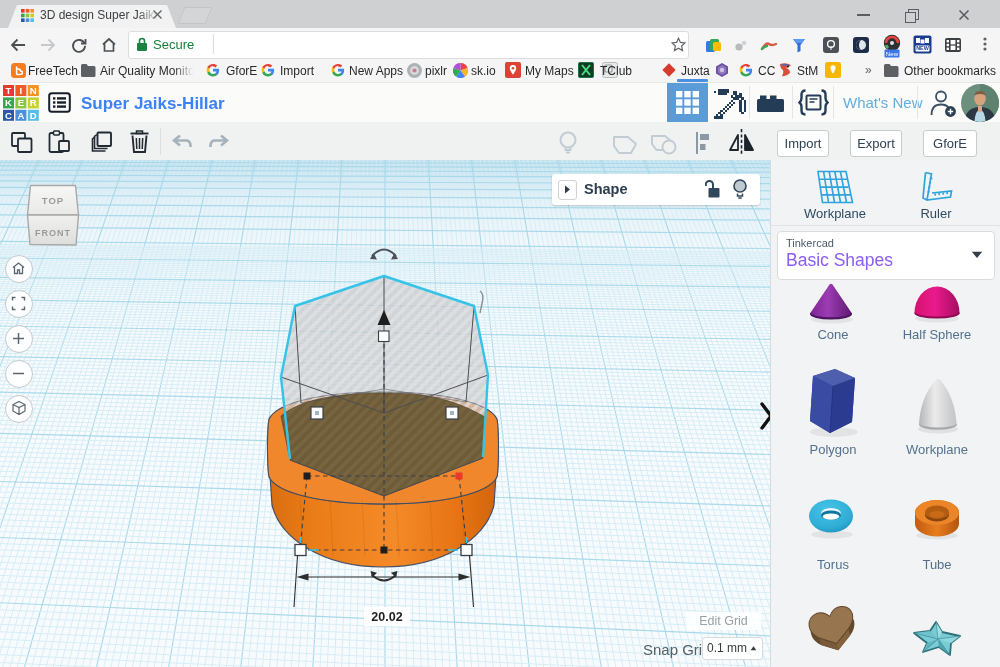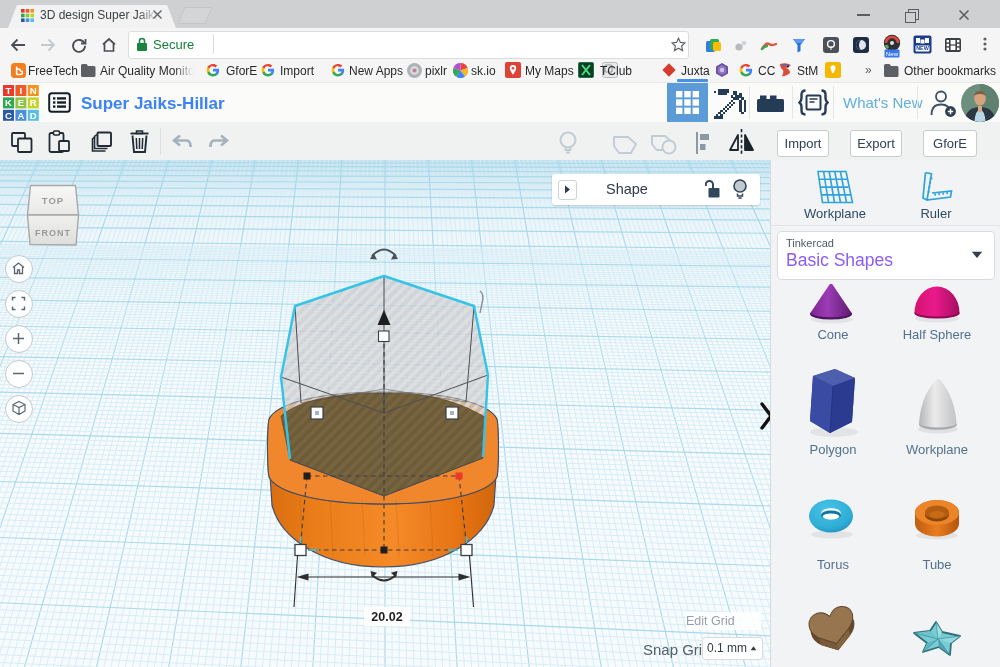--- a/index.html
+++ b/index.html
@@ -857,31 +857,31 @@
 <div class="circbtn" style="top:395px"></div>
 <svg class="a" style="left:11px;top:400px" width="16" height="16" viewBox="0 0 16 16">
       <path d="M8 1.5 L14 4.5 V11 L8 14.5 L2 11 V4.5 Z M2 4.5 L8 7.5 L14 4.5 M8 7.5 V14.5" fill="none" stroke="#5a6770" stroke-width="1.2"></path>
     </svg>
 
 <div class="a" style="left:552px;top:174px;width:208px;height:31px;background:#fff;border-radius:3px;box-shadow:0 1px 2px rgba(0,0,0,0.18)"></div>
 <div class="a" style="left:558px;top:180px;width:17px;height:18px;background:#fff;border:1px solid #cfd3d5;border-radius:3px"></div>
 <svg class="a" style="left:564px;top:185px" width="7" height="9" viewBox="0 0 7 9">
       <path d="M1 0.5 L6 4.5 L1 8.5 Z" fill="#2c3b4e"></path>
     </svg>
-<div class="a" style="left:606px;top:181px;font-size:14.5px;font-weight:normal;color:#2c3b4e">Shape</div>
+<div class="a" style="left:584px;top:181px;font-size:14.5px;font-weight:bold;color:#2c3b4e">Shape</div>
 <svg class="a" style="left:705px;top:179px" width="16" height="21" viewBox="0 0 16 21">
       <rect x="3.5" y="9" width="11" height="9.5" rx="1" fill="#31475c"></rect>
       <path d="M8 9 V5.5 a3.6 3.6 0 0 0 -7.2 0 V7" fill="none" stroke="#31475c" stroke-width="2"></path>
     </svg>
 <svg class="a" style="left:732px;top:178px" width="16" height="22" viewBox="0 0 16 22">
       <circle cx="8" cy="8" r="6" fill="#c0c9cf" stroke="#31475c" stroke-width="1.6"></circle>
       <path d="M5.5 15.5 v2.5 h5 v-2.5 M6.3 20 h3.4" stroke="#31475c" stroke-width="1.5" fill="none"></path>
     </svg>
 
-<div class="a" style="left:686px;top:612px;width:75px;height:18px;background:rgba(255,255,255,0.85);text-align:left;font-size:12.5px;color:#9aa0a5;line-height:18px">Edit Grid</div>
+<div class="a" style="left:686px;top:612px;width:75px;height:18px;background:rgba(255,255,255,0.85);text-align:center;font-size:12.5px;color:#9aa0a5;line-height:18px">Edit Grid</div>
 <div class="a" style="left:643px;top:641px;font-size:15px;color:#555f66">Snap Grid</div>
 <div class="a" style="left:702px;top:637px;width:59px;height:21px;background:#fff;border:1px solid #d8dadc;border-radius:3px"></div>
 <div class="a" style="left:707px;top:641px;font-size:12px;color:#333b41">0.1 mm</div>
 <svg class="a" style="left:750px;top:646px" width="7" height="5" viewBox="0 0 9 7">
       <path d="M0.5 6 L4.5 0.5 L8.5 6 Z" fill="#333b41"></path>
     </svg>
 <svg class="a" style="left:760px;top:402px" width="13" height="28" viewBox="0 0 13 28">
       <path d="M2 2 L11 14 L2 26" fill="none" stroke="#111" stroke-width="3.4" stroke-linecap="round"></path>
     </svg>
 

